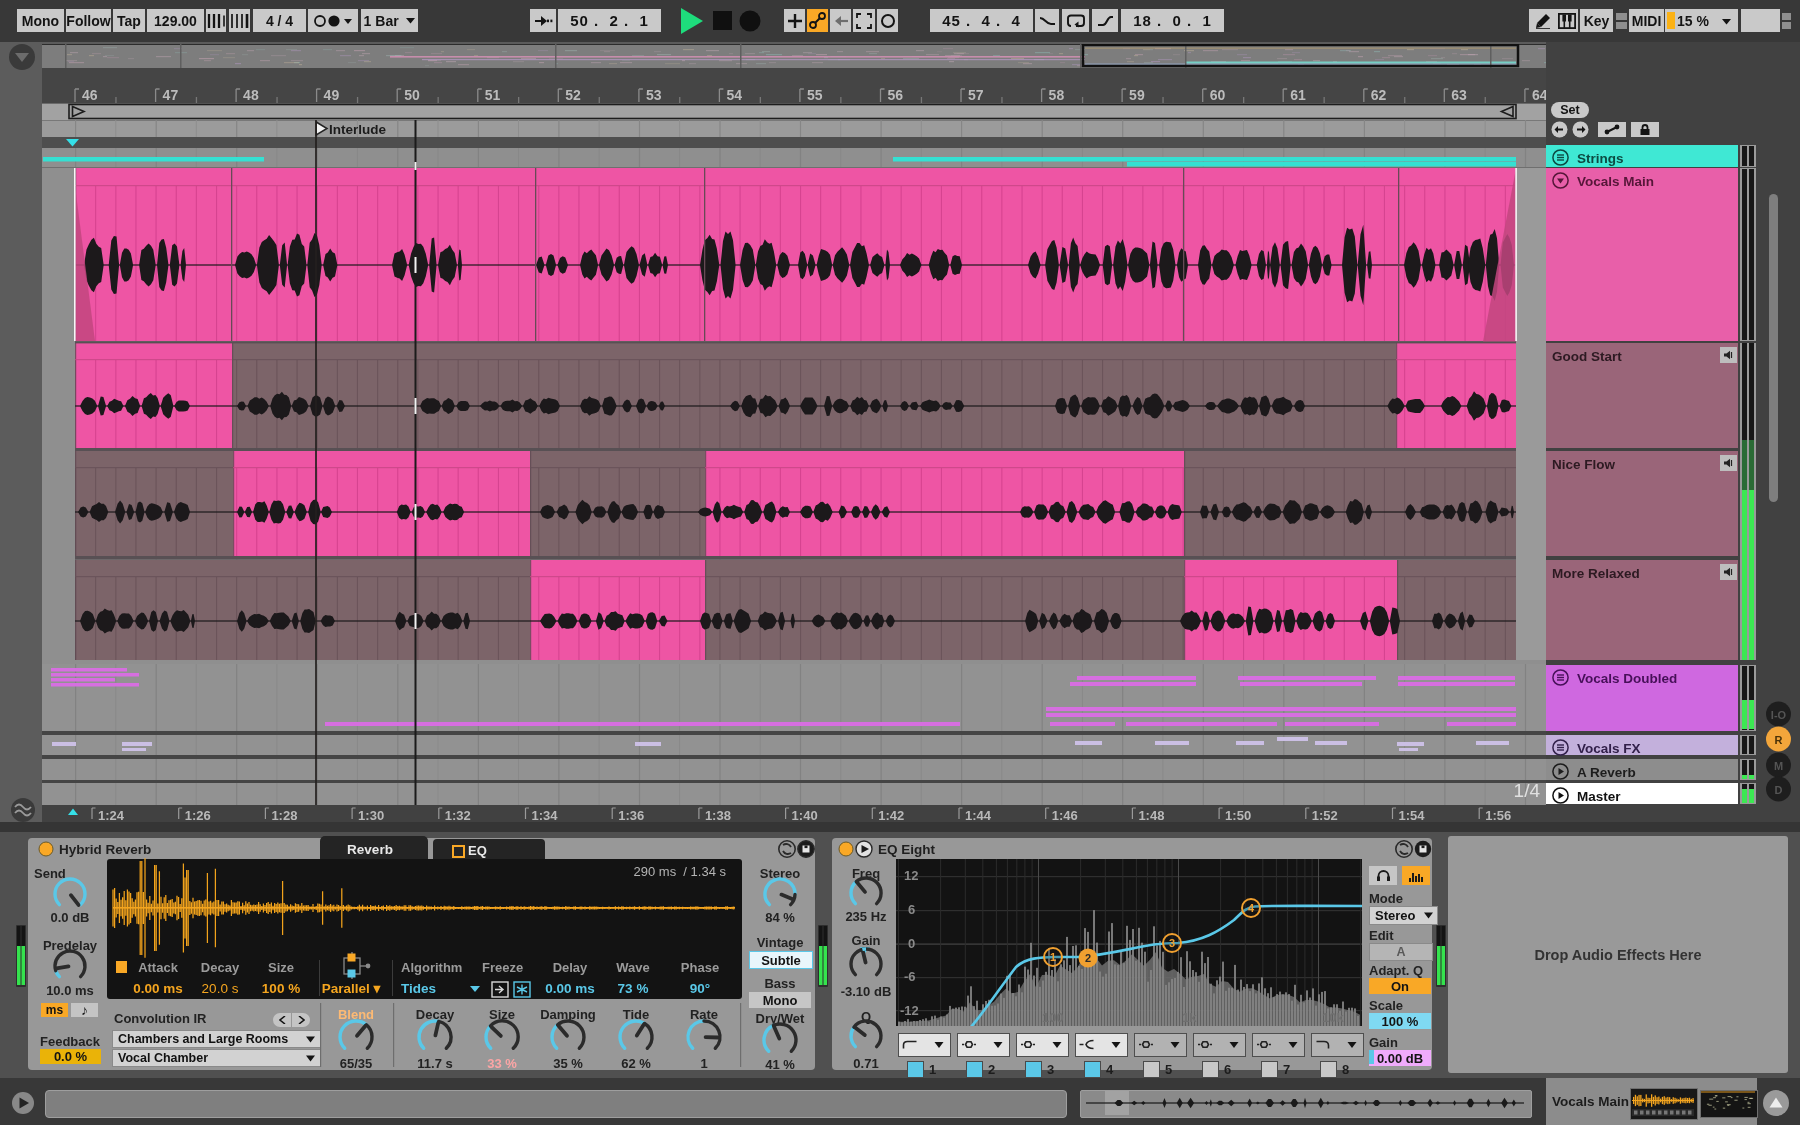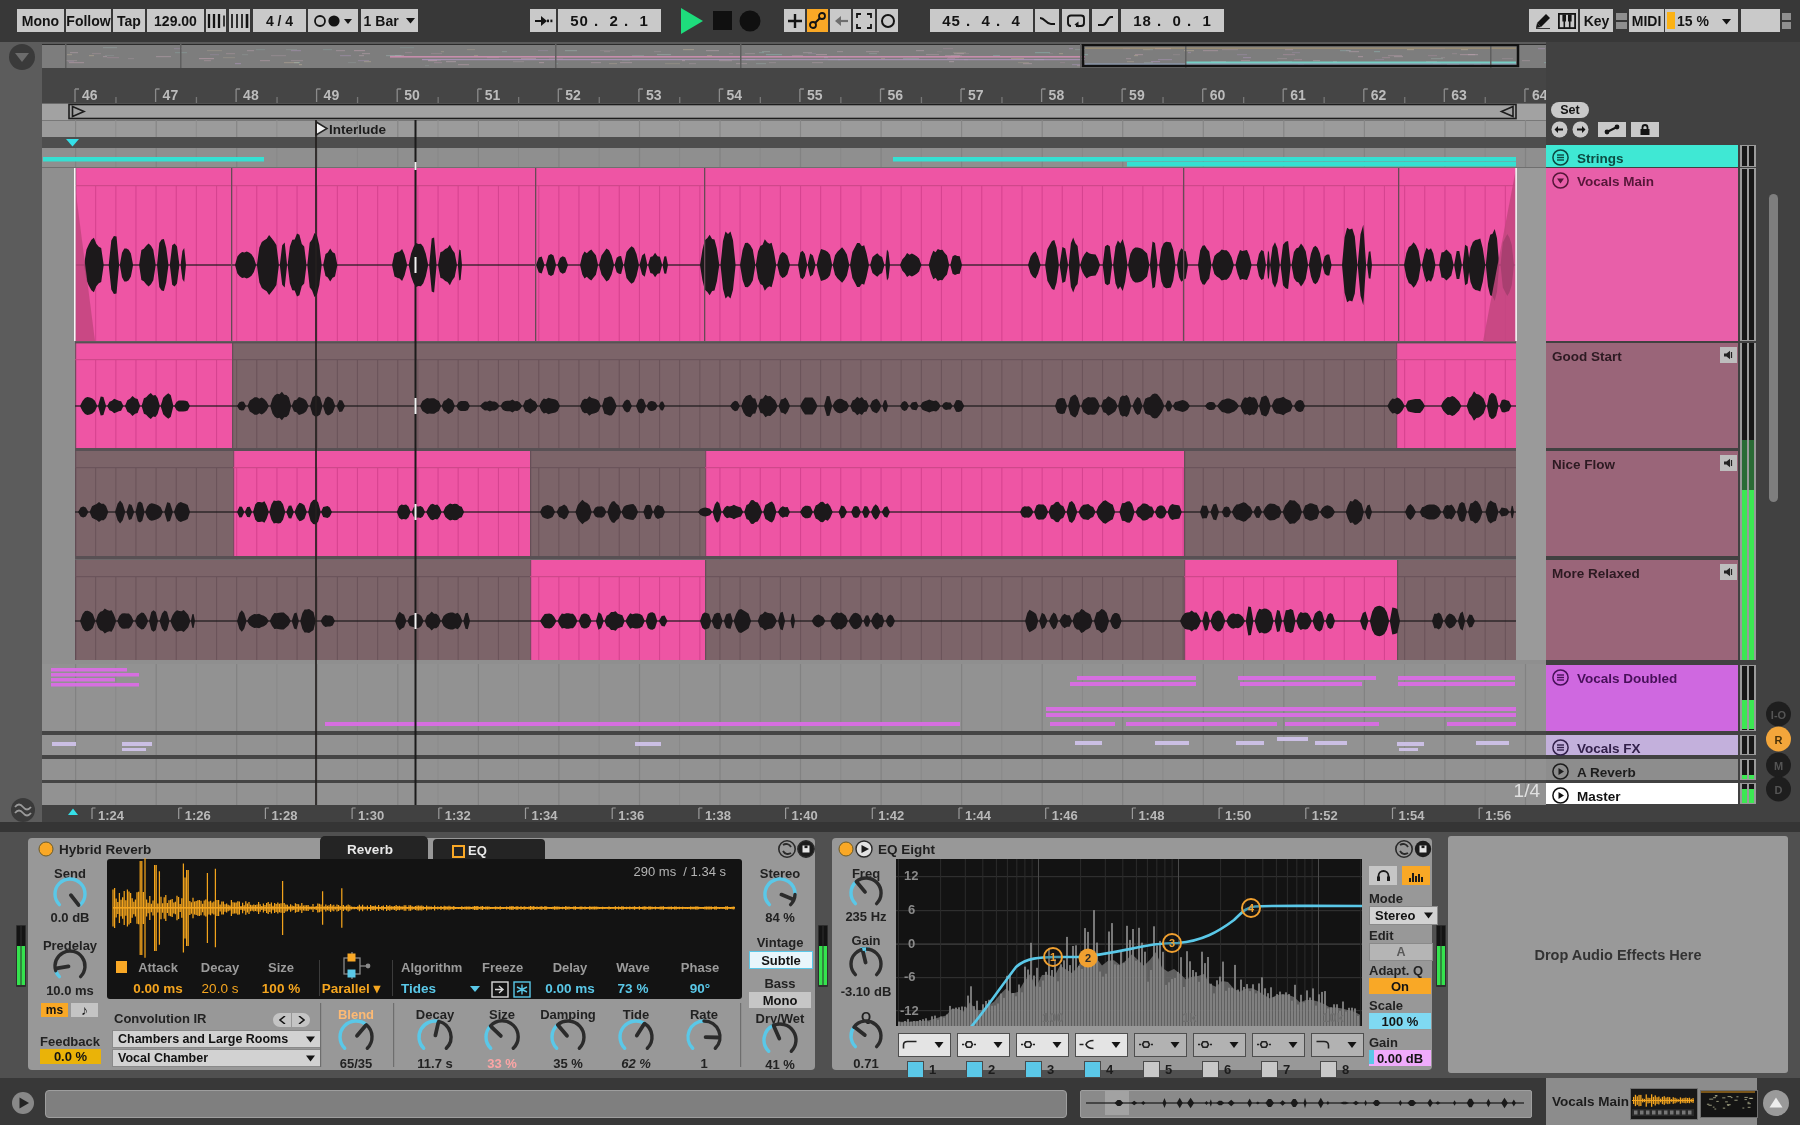--- a/index.html
+++ b/index.html
@@ -1381,21 +1381,21 @@
     <text x="13.5" y="17.5" font-size="11" font-weight="700" fill="#555" text-anchor="middle" font-family="Liberation Sans">D</text>
   </svg>
 <div style="position:absolute;left:0px;top:832px;width:1800px;height:246px;background:#505050;"></div>
 <div style="position:absolute;left:28px;top:838px;width:787px;height:232px;background:#989898;border-radius:4px;"></div>
 <div style="position:absolute;left:320px;top:836px;width:108px;height:26px;background:#242424;border-radius:5px 5px 0 0;"></div>
 <div style="position:absolute;left:316px;top:843px;width:108px;font-size:13.5px;color:#e8e8e8;font-weight:700;line-height:1;text-align:center;">Reverb</div>
 <div style="position:absolute;left:433px;top:839px;width:112px;height:21px;background:#242424;border-radius:4px 4px 0 0;"></div>
 <div style="position:absolute;left:452px;top:845px;width:9px;height:9px;background:none;border:2px solid #f9a826;"></div>
 <div style="position:absolute;left:468px;top:844px;font-size:13px;color:#e8e8e8;font-weight:700;line-height:1;">EQ</div>
 <div style="position:absolute;left:59px;top:843px;font-size:13.5px;color:#1f1f1f;font-weight:700;line-height:1;">Hybrid Reverb</div>
-<div style="position:absolute;left:34px;top:867px;width:72px;font-size:13px;color:#222;font-weight:700;line-height:1;text-align:center;">Send</div>
+<div style="position:absolute;left:34px;top:867px;width:72px;font-size:13px;color:#222;font-weight:700;line-height:1;">Send</div>
 <div style="position:absolute;left:34px;top:911px;width:72px;font-size:13px;color:#222;font-weight:700;line-height:1;text-align:center;">0.0 dB</div>
 <div style="position:absolute;left:34px;top:939px;width:72px;font-size:13px;color:#222;font-weight:700;line-height:1;text-align:center;">Predelay</div>
 <div style="position:absolute;left:34px;top:984px;width:72px;font-size:13px;color:#222;font-weight:700;line-height:1;text-align:center;">10.0 ms</div>
 <div class="b" style="left:41px;top:1003px;width:27px;height:14px;background:#f9a826;font-size:12px;">ms</div>
 <div class="b" style="left:71px;top:1003px;width:27px;height:14px;background:#c4c4c4;font-size:14px;">♪</div>
 <div style="position:absolute;left:34px;top:1035px;width:72px;font-size:13px;color:#222;font-weight:700;line-height:1;text-align:center;">Feedback</div>
 <div class="b" style="left:40px;top:1049px;width:61px;height:15px;background:#eab308;font-size:13px;">0.0 %</div>
 <div style="position:absolute;left:107px;top:859px;width:635px;height:140px;background:#131313;border-radius:3px;"></div>
 <div style="position:absolute;left:580px;top:865px;width:146px;font-size:13px;color:#b4b4b4;font-weight:400;line-height:1;text-align:right;">290 ms &nbsp;/ 1.34 s</div>
 <div style="position:absolute;left:113px;top:961px;width:90px;font-size:13px;color:#9b9b9b;font-weight:600;line-height:1;text-align:center;">Attack</div>
@@ -1433,21 +1433,21 @@
     </svg></div>
 <div style="position:absolute;left:311px;top:1008px;width:90px;font-size:13px;color:#fdba74;font-weight:700;line-height:1;text-align:center;">Blend</div>
 <div style="position:absolute;left:311px;top:1057px;width:90px;font-size:13px;color:#222;font-weight:700;line-height:1;text-align:center;">65/35</div>
 <div style="position:absolute;left:390px;top:1008px;width:90px;font-size:13px;color:#222;font-weight:700;line-height:1;text-align:center;">Decay</div>
 <div style="position:absolute;left:390px;top:1057px;width:90px;font-size:13px;color:#222;font-weight:700;line-height:1;text-align:center;">11.7 s</div>
 <div style="position:absolute;left:457px;top:1008px;width:90px;font-size:13px;color:#222;font-weight:700;line-height:1;text-align:center;">Size</div>
 <div style="position:absolute;left:457px;top:1057px;width:90px;font-size:13px;color:#fca5a5;font-weight:700;line-height:1;text-align:center;">33 %</div>
 <div style="position:absolute;left:523px;top:1008px;width:90px;font-size:13px;color:#222;font-weight:700;line-height:1;text-align:center;">Damping</div>
 <div style="position:absolute;left:523px;top:1057px;width:90px;font-size:13px;color:#222;font-weight:700;line-height:1;text-align:center;">35 %</div>
 <div style="position:absolute;left:591px;top:1008px;width:90px;font-size:13px;color:#222;font-weight:700;line-height:1;text-align:center;">Tide</div>
-<div style="position:absolute;left:591px;top:1057px;width:90px;font-size:13px;color:#222;font-weight:700;line-height:1;text-align:center;font-style:italic;">62 %</div>
+<div style="position:absolute;left:591px;top:1057px;width:90px;font-size:13px;color:#222;font-weight:700;line-height:1;text-align:center;">62 %</div>
 <div style="position:absolute;left:659px;top:1008px;width:90px;font-size:13px;color:#222;font-weight:700;line-height:1;text-align:center;">Rate</div>
 <div style="position:absolute;left:659px;top:1057px;width:90px;font-size:13px;color:#222;font-weight:700;line-height:1;text-align:center;">1</div>
 <div style="position:absolute;left:735px;top:867px;width:90px;font-size:13px;color:#222;font-weight:700;line-height:1;text-align:center;">Stereo</div>
 <div style="position:absolute;left:735px;top:911px;width:90px;font-size:13px;color:#222;font-weight:700;line-height:1;text-align:center;">84 %</div>
 <div style="position:absolute;left:735px;top:936px;width:90px;font-size:13px;color:#222;font-weight:700;line-height:1;text-align:center;">Vintage</div>
 <div class="b" style="left:749px;top:951px;width:62px;height:16px;background:#e8f6fb;border:1.5px solid #5ac8e8;font-size:13px;">Subtle</div>
 <div style="position:absolute;left:735px;top:977px;width:90px;font-size:13px;color:#222;font-weight:700;line-height:1;text-align:center;">Bass</div>
 <div class="b" style="left:749px;top:992px;width:62px;height:16px;background:#c6c6c6;font-size:13px;">Mono</div>
 <div style="position:absolute;left:735px;top:1012px;width:90px;font-size:13px;color:#222;font-weight:700;line-height:1;text-align:center;">Dry/Wet</div>
 <div style="position:absolute;left:735px;top:1058px;width:90px;font-size:13px;color:#222;font-weight:700;line-height:1;text-align:center;">41 %</div>

